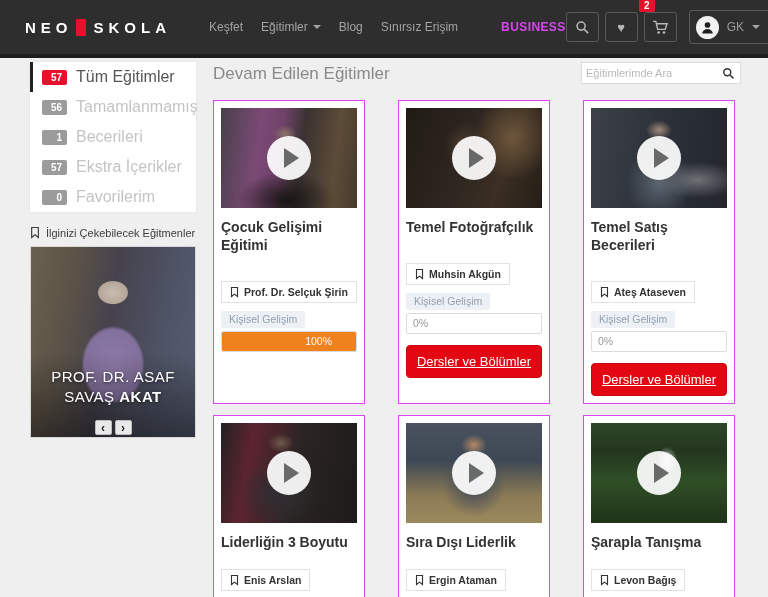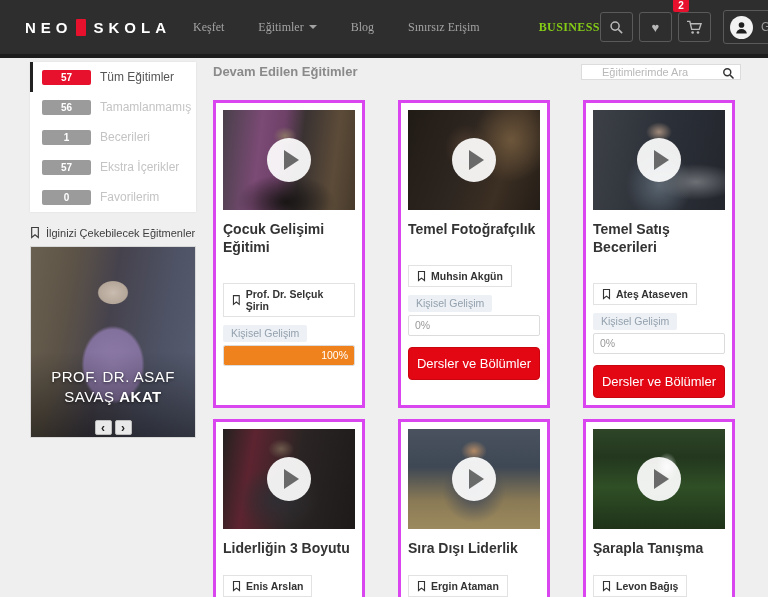--- a/index.html
+++ b/index.html
@@ -10,23 +10,23 @@
   }
   
   .navbar{
     position:absolute;top:0;left:0;width:768px;height:58px;
     background:#2e2e2e;border-bottom:4px solid #1d1d1d;
     display:flex;align-items:center;box-sizing:border-box;padding:0 14px 0 25px;
   }
   .logo{display:flex;align-items:center;color:#fff;font-weight:bold;font-size:15px;
     letter-spacing:5px;cursor:pointer;white-space:nowrap;}
   .logo-block{display:inline-block;width:10px;height:17px;background:#e8112d;margin:0 8px 0 3px;border-radius:1px;}
-  .menu{display:flex;align-items:center;gap:34px;margin-left:22px;font-family:Liberation Serif, serif;}
+  .menu{display:flex;align-items:center;gap:18px;margin-left:38px;}
   .menu-item{font-size:12px;color:#a3a3a3;text-decoration:none;cursor:pointer;white-space:nowrap;display:flex;align-items:center;gap:5px;}
-  .menu-item.business{color:#84cc16;font-weight:bold;letter-spacing:0.4px;padding-left:25px;}
+  .menu-item.business{color:#d946ef;font-weight:bold;letter-spacing:0.4px;padding-left:25px;}
   .caret-down{width:0;height:0;border-left:4px solid transparent;border-right:4px solid transparent;border-top:4px solid #a3a3a3;display:inline-block;}
   .nav-right{margin-left:auto;display:flex;align-items:center;gap:6px;}
   .icon-btn{
     width:33px;height:30px;background:transparent;border:1px solid #5a5a5a;border-radius:3px;
     color:#b9b9b9;display:flex;align-items:center;justify-content:center;cursor:pointer;font-size:13px;padding:0;
   }
   .cart-wrap{position:relative;}
   .cart-badge{
     position:absolute;top:-13px;left:-5px;min-width:10px;height:13px;padding:0 3px;
     background:#e8112d;color:#fff;font-size:10px;line-height:13px;text-align:center;border-radius:2px;font-weight:bold;
@@ -35,24 +35,24 @@
     height:34px;background:transparent;border:1px solid #5a5a5a;border-radius:3px;
     display:flex;align-items:center;gap:8px;padding:0 12px 0 6px;cursor:pointer;margin-left:6px;
   }
   .avatar{width:23px;height:23px;border-radius:50%;background:#f2f2f2;display:flex;align-items:center;justify-content:center;}
   .user-initials{color:#9a9a9a;font-size:12px;}
   
   .sidebar{position:absolute;left:30px;top:62px;width:166px;}
   .filter-panel{background:#fff;box-shadow:0 0 2px rgba(0,0,0,0.08);}
   .filter-item{height:30px;display:flex;align-items:center;gap:9px;padding-left:12px;cursor:pointer;box-sizing:border-box;}
   .filter-item.active{border-left:3px solid #222;padding-left:9px;}
-  .f-badge{min-width:15px;padding:0 17px;height:15px;line-height:15px;text-align:center;border-radius:2px;
+  .f-badge{min-width:15px;padding:0 5px;height:15px;line-height:15px;text-align:right;border-radius:2px;
     background:#9b9b9b;color:#fff;font-size:10px;font-weight:bold;}
   .filter-item.active .f-badge{background:#e8112d;}
-  .f-label{font-size:12px;color:#c4c4c4;}
+  .f-label{font-size:16px;color:#c4c4c4;}
   .filter-item.active .f-label{color:#555;}
   .suggest-title{margin-top:14px;display:flex;align-items:center;gap:6px;font-size:11px;color:#3d3d3d;}
   .suggest-title svg{flex:0 0 auto;}
   
   .featured{
     position:relative;margin-top:7px;width:166px;height:192px;border:1px solid #d8d8d8;box-sizing:border-box;cursor:pointer;
     background:
       radial-gradient(ellipse 26px 20px at 50% 24%, #c9bcb0 0%, #b4a698 55%, rgba(0,0,0,0) 60%),
       radial-gradient(ellipse 52px 64px at 50% 62%, #8d7aa8 0%, #83719d 55%, rgba(0,0,0,0) 61%),
       linear-gradient(100deg,#6a6051 0%,#5d5447 22%,#46424d 46%,#4e5365 75%,#585e72 100%);
@@ -62,31 +62,31 @@
     position:absolute;left:0;right:0;top:63%;z-index:2;text-align:center;color:#fff;
     font-size:15px;letter-spacing:0.5px;line-height:1.35;text-shadow:0 1px 3px rgba(0,0,0,0.6);
   }
   .featured-name b{font-weight:bold;}
   .slider-arrows{position:absolute;left:0;right:0;bottom:2px;z-index:3;display:flex;justify-content:center;gap:3px;}
   .arrow-btn{width:17px;height:15px;background:#e9e9e9;border:1px solid #bdbdbd;border-radius:2px;
     font-size:12px;line-height:12px;color:#222;display:flex;align-items:center;justify-content:center;cursor:pointer;padding:0;font-weight:bold;}
   
   .main{position:absolute;left:213px;top:62px;width:528px;}
   .main-header{display:flex;align-items:flex-start;justify-content:space-between;height:24px;}
-  .page-title{font-size:13px;color:#8a8a8a;margin:2px 8px 0 0;font-weight:bold;}
+  .page-title{font-size:17px;color:#8a8a8a;margin:2px 8px 0 0;font-weight:normal;}
   .search-box{position:relative;width:160px;}
   .search-box input{
-    width:100%;height:16px;box-sizing:border-box;border:1px solid #dcdcdc;background:#fff;
-    font-size:11px;color:#555;padding:0 24px 0 20px;outline:none;font-family:"Liberation Sans",sans-serif;
+    width:100%;height:22px;box-sizing:border-box;border:1px solid #dcdcdc;background:#fff;
+    font-size:11px;color:#555;padding:0 24px 0 4px;outline:none;font-family:"Liberation Sans",sans-serif;
   }
   .search-box input::placeholder{color:#b8b8b8;}
   .search-box .s-icon{position:absolute;right:6px;top:4px;color:#333;}
   .grid{margin-top:14px;display:flex;flex-wrap:wrap;column-gap:33px;row-gap:11px;}
   .card{
-    width:152px;background:#fff;border:3px solid #d946ef;box-sizing:border-box;padding:7px;
+    width:152px;background:#fff;border:1px solid #d946ef;box-sizing:border-box;padding:7px;
     display:flex;flex-direction:column;
   }
   .thumb{position:relative;height:100px;width:100%;}
   .play{
     position:absolute;left:50%;top:50%;transform:translate(-50%,-50%);
     width:44px;height:44px;border-radius:50%;background:rgba(255,255,255,0.92);
   }
   .play::after{
     content:"";position:absolute;left:17px;top:12px;
     width:0;height:0;border-top:10px solid transparent;border-bottom:10px solid transparent;border-left:15px solid rgba(60,60,60,0.75);
@@ -124,27 +124,27 @@
   .category{
     margin-top:8px;align-self:flex-start;background:#edf1f5;color:#93a0ad;
     font-size:10.5px;padding:3px 8px;border-radius:2px;height:11px;line-height:11px;cursor:pointer;
   }
   .progress{
     margin-top:3px;height:21px;border:1px solid #dcdcdc;border-radius:2px;background:#fff;
     position:relative;overflow:hidden;box-sizing:border-box;
   }
   .progress .fill{position:absolute;inset:0;background:#f0821e;border-radius:1px;}
   .progress .pct{position:absolute;top:0;line-height:19px;font-size:10.5px;}
-  .progress.full .pct{right:6px;color:#fff;margin-left:8px;}
+  .progress.full .pct{right:24px;color:#fff;margin-left:8px;}
   .progress.empty .pct{left:6px;color:#999;}
   .action-btn{
     margin-top:11px;height:33px;border-radius:4px;font-size:13px;cursor:pointer;width:100%;
     font-family:"Liberation Sans",sans-serif;
   }
-  .action-btn.red{background:#e30613;border:1px solid #c90510;color:#fff;}
+  .action-btn.red{background:#e30613;border:1px solid #c90510;color:#fff;text-decoration:underline;}
   .action-btn.gray{background:#f1f1f1;border:1px solid #dcdcdc;color:#8f8f8f;}
 </style>
 </head>
 <body>
 
 <div class="navbar">
   <div class="logo">
     <span>NEO</span>
       <span class="logo-block"></span>
       <span>SKOLA</span>

